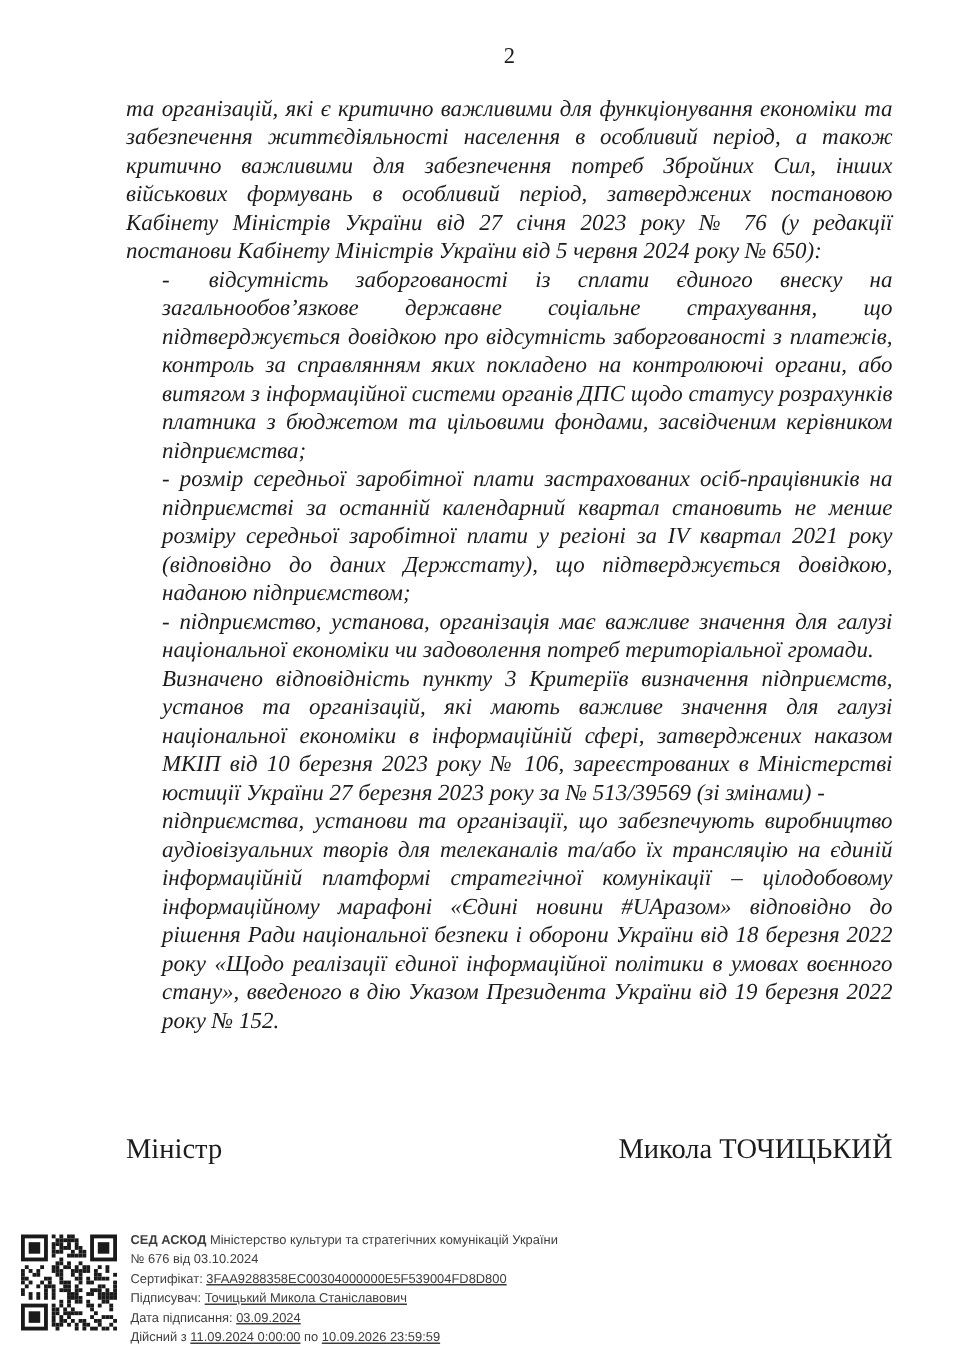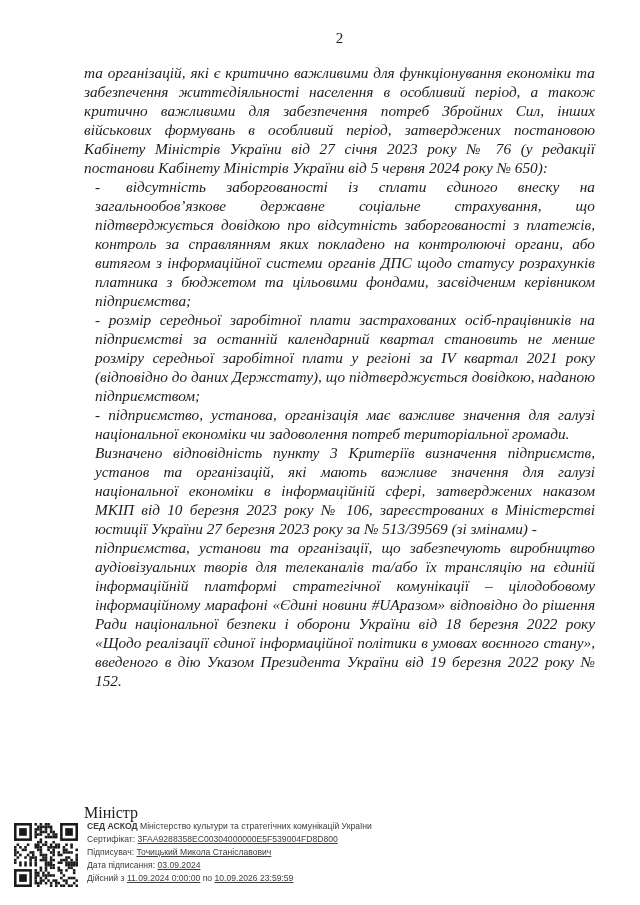--- a/index.html
+++ b/index.html
@@ -28,37 +28,37 @@
     margin: 0 0 16px 0;
   }
   p.body {
     margin: 0;
     text-align: justify;
     font-size: 15.3px;
     line-height: 19px;
     font-style: italic;
   }
   .indented {
-    margin-left: 11px;
+    margin-left: 24px;
   }
   .indented p.body { margin: 0; }
   .tab-gap {
     display: inline-block;
     width: 26px;
   }
   .p-item2 { text-indent: 67px; margin-top: 19px; }
   .p-item3 { text-indent: 33px; margin-top: 19px; }
   .signature-row {
     position: absolute;
-    top: 804px;
+    top: 756px;
     left: 84px;
     width: 511px;
     display: flex;
     justify-content: space-between;
-    font-size: 16px;
+    font-size: 19px;
   }
   .stamp {
     position: absolute;
     top: 820px;
     left: 14px;
     display: flex;
     gap: 9px;
     align-items: flex-start;
     font-family: "Liberation Sans", sans-serif;
     color: #3d3d3d;
@@ -94,20 +94,21 @@
       <p class="body">Визначено відповідність пункту 3 Критеріїв визначення підприємств, установ та організацій, які мають важливе значення для галузі національної економіки в інформаційній сфері, затверджених наказом МКІП від 10 березня 2023 року № 106, зареєстрованих в Міністерстві юстиції України 27 березня 2023 року за № 513/39569 (зі змінами) -</p>
       <p class="body">підприємства, установи та організації, що забезпечують виробництво аудіовізуальних творів для телеканалів та/або їх трансляцію на єдиній інформаційній платформі стратегічної комунікації – цілодобовому інформаційному марафоні «Єдині новини #UAразом» відповідно до рішення Ради національної безпеки і оборони України від 18 березня 2022 року «Щодо реалізації єдиної інформаційної політики в умовах воєнного стану», введеного в дію Указом Президента України від 19 березня 2022 року № 152.</p>
     </div>
 
 
 
   </div>
 
   <div class="signature-row">
     <span>Міністр</span>
+    <span>Микола ТОЧИЦЬКИЙ</span>
   </div>
 
   <div class="stamp">
     <svg class="qr" viewBox="0 0 65 65" xmlns="http://www.w3.org/2000/svg">
         <rect x="20.80" y="0.00" width="2.60" height="2.60" fill="#1a1a1a"></rect>
         <rect x="26.00" y="0.00" width="2.60" height="2.60" fill="#1a1a1a"></rect>
         <rect x="31.20" y="0.00" width="2.60" height="2.60" fill="#1a1a1a"></rect>
         <rect x="33.80" y="0.00" width="2.60" height="2.60" fill="#1a1a1a"></rect>
         <rect x="23.40" y="2.60" width="2.60" height="2.60" fill="#1a1a1a"></rect>
         <rect x="26.00" y="2.60" width="2.60" height="2.60" fill="#1a1a1a"></rect>
@@ -318,20 +319,21 @@
         <rect x="5.2" y="5.2" width="7.800000000000001" height="7.800000000000001" fill="#1a1a1a"></rect>
         <rect x="46.800000000000004" y="0" width="18.2" height="18.2" fill="#1a1a1a"></rect>
         <rect x="49.4" y="2.6" width="13" height="13" fill="#ffffff"></rect>
         <rect x="52" y="5.2" width="7.800000000000001" height="7.800000000000001" fill="#1a1a1a"></rect>
         <rect x="0" y="46.800000000000004" width="18.2" height="18.2" fill="#1a1a1a"></rect>
         <rect x="2.6" y="49.4" width="13" height="13" fill="#ffffff"></rect>
         <rect x="5.2" y="52" width="7.800000000000001" height="7.800000000000001" fill="#1a1a1a"></rect>
       </svg>
     <div class="stamp-text">
       <div><span class="bold">СЕД АСКОД</span><span> Міністерство культури та стратегічних комунікацій України</span></div>
+      <div>№ 676 від 03.10.2024</div>
       <div><span>Сертифікат: </span><span class="u">3FAA9288358EC00304000000E5F539004FD8D800</span></div>
       <div><span>Підписувач: </span><span class="u">Точицький Микола Станіславович</span></div>
       <div><span>Дата підписання: </span><span class="u">03.09.2024</span></div>
       <div><span>Дійсний з </span><span class="u">11.09.2024 0:00:00</span><span> по </span><span class="u">10.09.2026 23:59:59</span></div>
     </div>
   </div>
 
 </div>
 
 </body></html>

